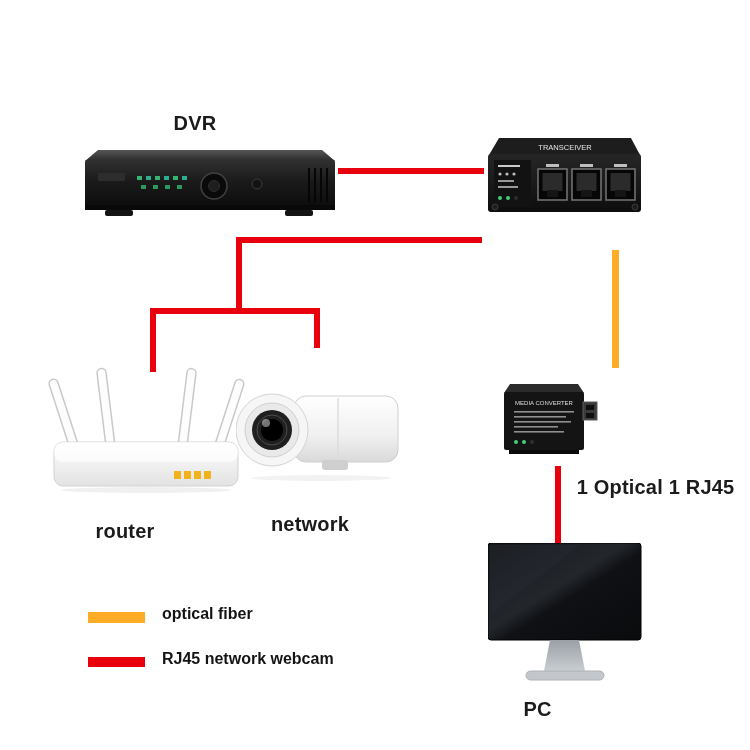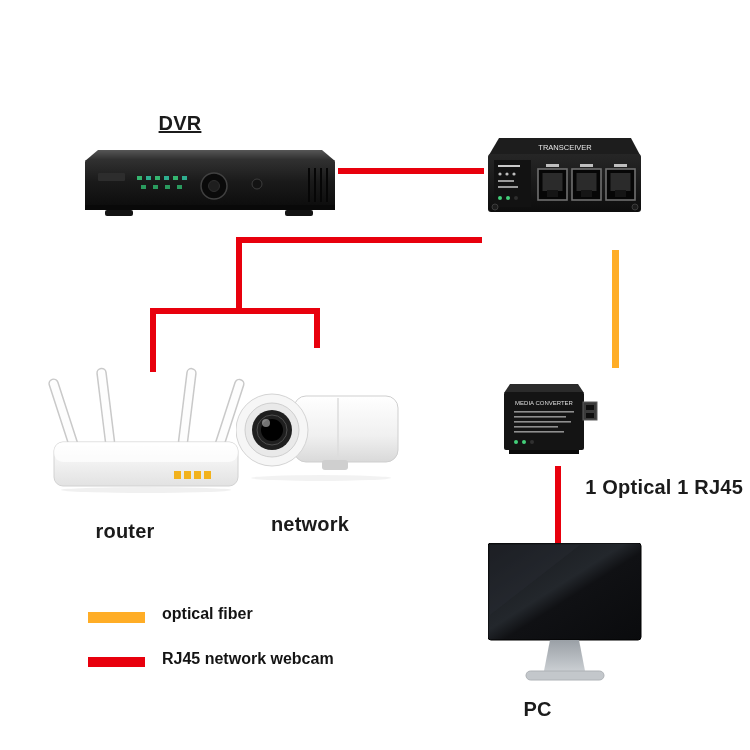--- a/index.html
+++ b/index.html
@@ -17,28 +17,28 @@
   .line { position:absolute; }
   .line-red { background:#E8000D; }
   .line-orange { background:#FFAD26; }
   .legend-swatch { position:absolute; }
 </style>
 </head>
 <body>
 
 <div class="canvas">
 
-  <div class="device-label" style="left:110px; top:112px; width:140px;text-decoration:underline;">DVR</div>
+  <div class="device-label" style="left:125px; top:112px; width:140px;">DVR</div>
 
 
   <div class="device-label" style="left:60px; top:520px; width:130px;">router</div>
 
   <div class="device-label" style="left:245px; top:513px; width:130px;">network</div>
 
-  <div class="device-label" style="left:568px; top:476px; width:175px; text-align:right;">1 Optical 1 RJ45</div>
+  <div class="device-label" style="left:568px; top:476px; width:175px; text-align:center;">1 Optical 1 RJ45</div>
 
   <div class="device-label" style="left:500px; top:698px; width:75px;">PC</div>
 
   <div class="line line-red" style="left:338px; top:168px; width:146px; height:6px;"></div>
 
   <div class="line line-red" style="left:236px; top:237px; width:246px; height:6px;"></div>
 
   <div class="line line-red" style="left:236px; top:237px; width:6px; height:77px;"></div>
 
   <div class="line line-red" style="left:150px; top:308px; width:170px; height:6px;"></div>

